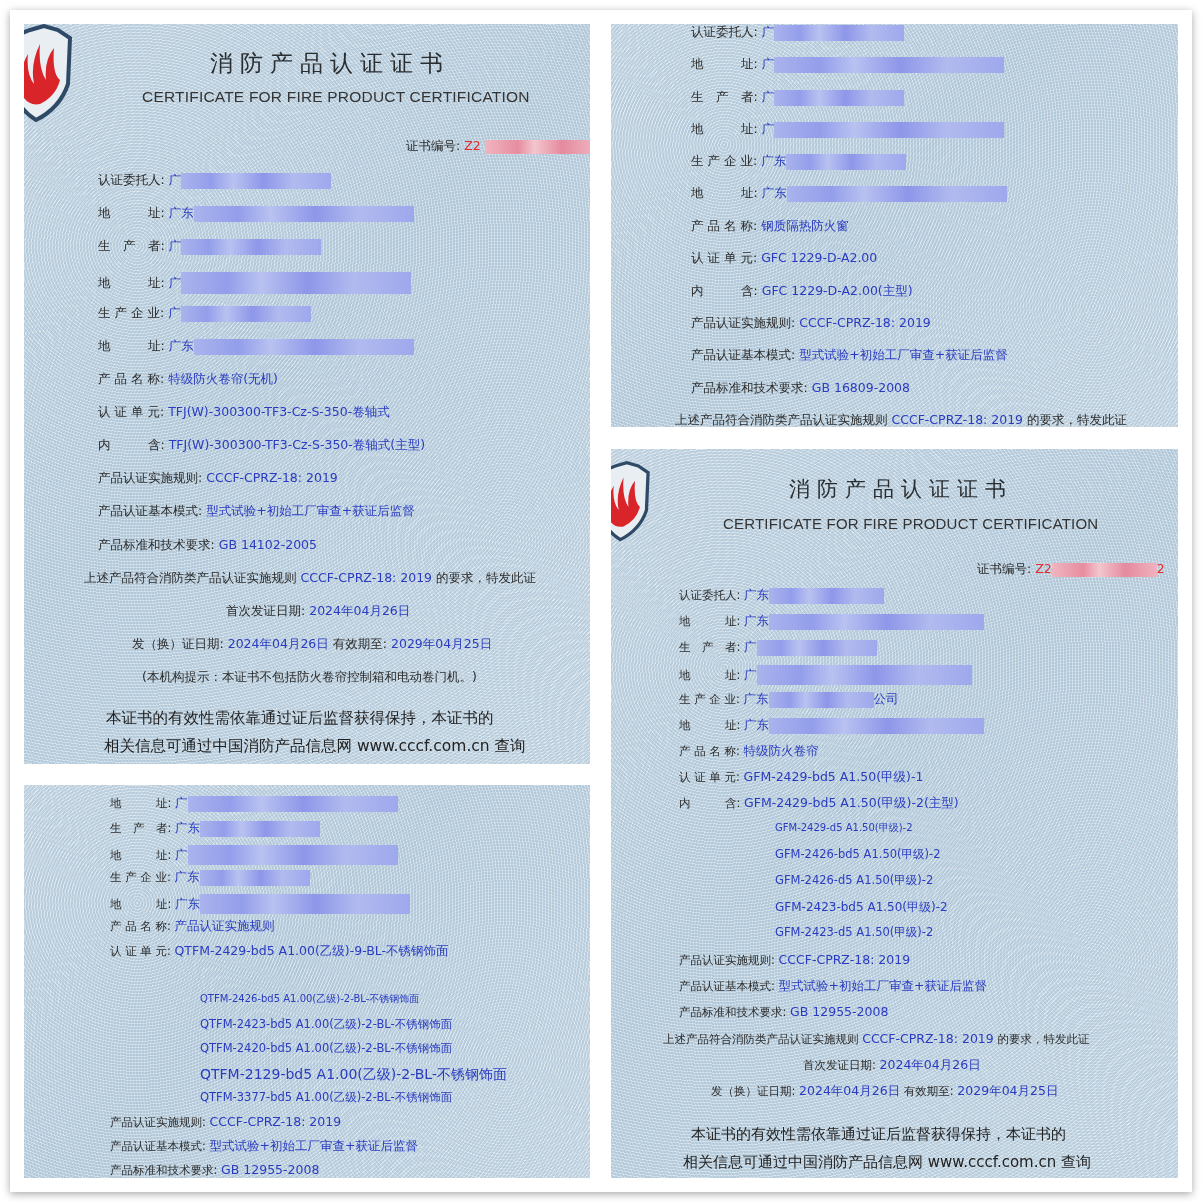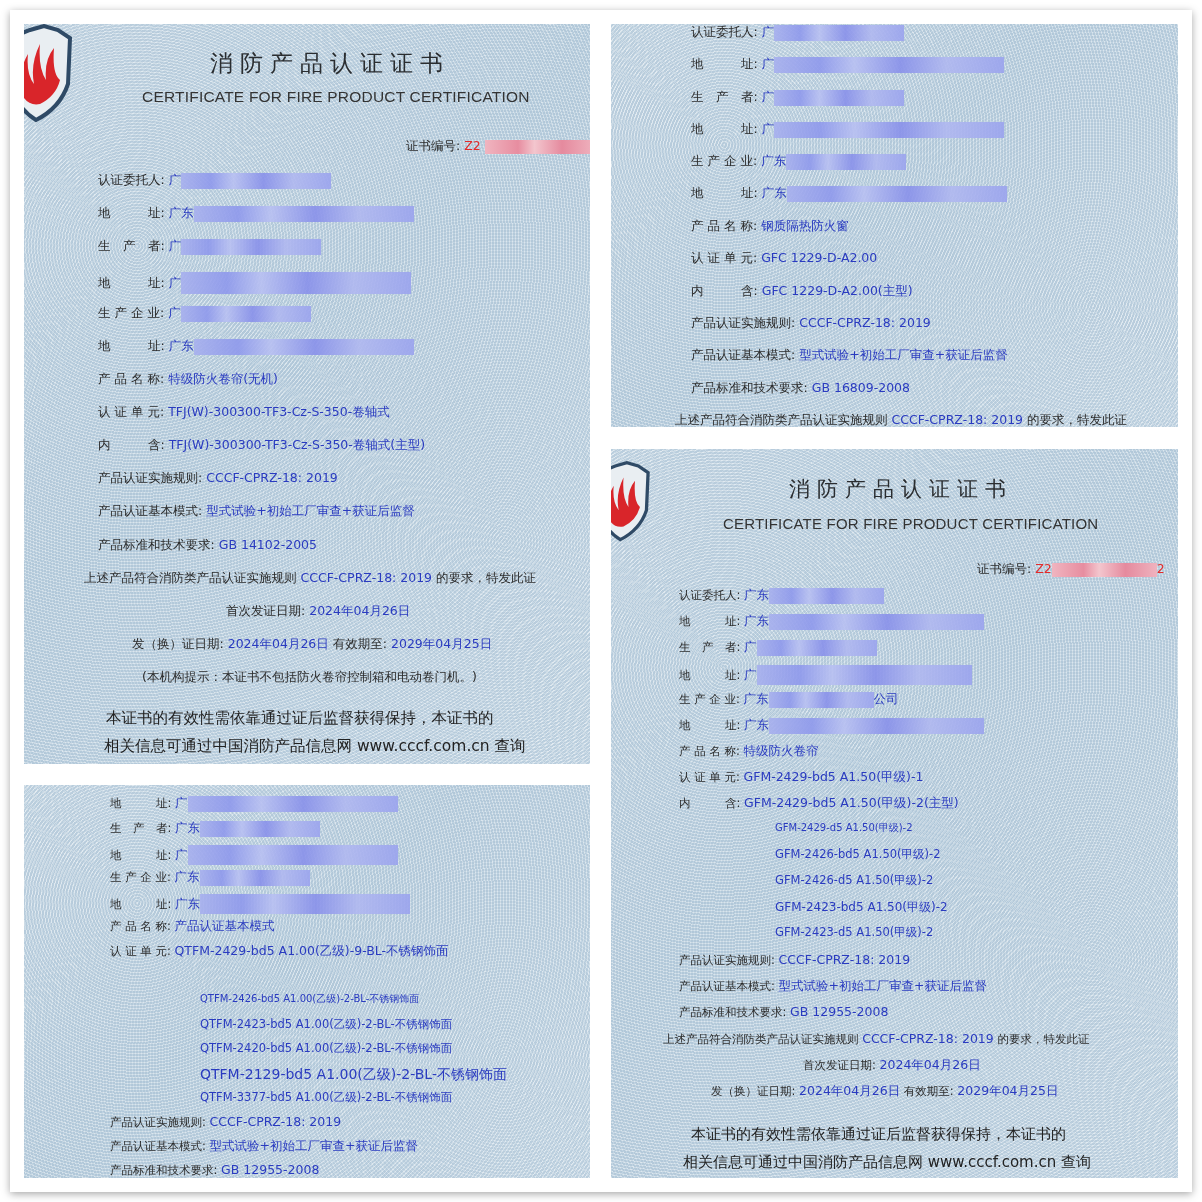--- a/index.html
+++ b/index.html
@@ -194,21 +194,21 @@
   <div class="abs lbl" style="left:86px;top:84px;font-size:11.5px">
     <span>生 产 企 业:</span>
     <span class="val">广东</span><span class="blur" style="width:110px"></span>
   </div>
   <div class="abs lbl" style="left:86px;top:109px;font-size:11.5px">
     <span>地　　　址:</span>
     <span class="val">广东</span><span class="blur" style="width:210px;height:20px"></span>
   </div>
   <div class="abs lbl" style="left:86px;top:133px;font-size:11.5px">
     <span>产 品 名 称:</span>
-    <span class="val">产品认证基本模式</span>
+    <span class="val">产品认证实施规则</span>
   </div>
   <div class="abs lbl" style="left:86px;top:158px;font-size:11.5px">
     <span>认 证 单 元:</span>
     <span class="val">QTFM-2429-bd5 A1.00(乙级)-9-BL-不锈钢饰面</span>
   </div>
   <div class="abs val" style="left:176px;top:207px;font-size:10px">QTFM-2426-bd5 A1.00(乙级)-2-BL-不锈钢饰面</div>
   <div class="abs val" style="left:176px;top:232px;font-size:11.5px">QTFM-2423-bd5 A1.00(乙级)-2-BL-不锈钢饰面</div>
   <div class="abs val" style="left:176px;top:256px;font-size:11.5px">QTFM-2420-bd5 A1.00(乙级)-2-BL-不锈钢饰面</div>
   <div class="abs val" style="left:176px;top:281px;font-size:14px">QTFM-2129-bd5 A1.00(乙级)-2-BL-不锈钢饰面</div>
   <div class="abs val" style="left:176px;top:305px;font-size:11.5px">QTFM-3377-bd5 A1.00(乙级)-2-BL-不锈钢饰面</div>

